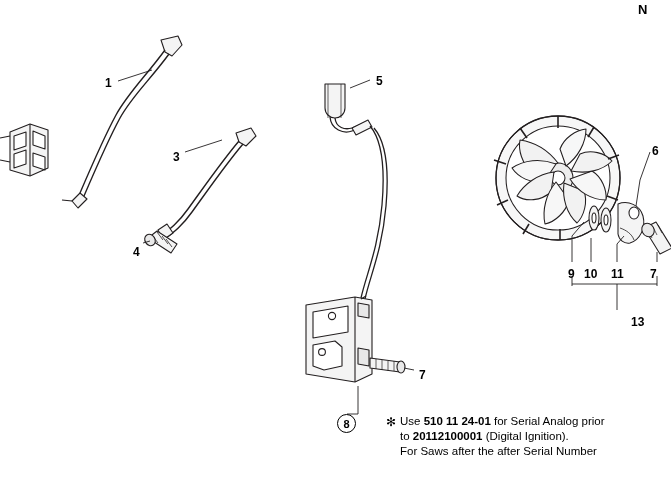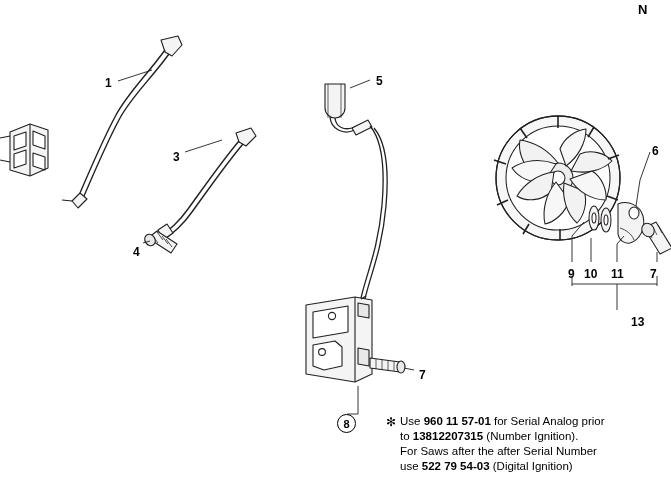--- a/index.html
+++ b/index.html
@@ -221,26 +221,23 @@
   <div class="lbl" style="left:584px; top:268px;">10</div>
   <div class="lbl" style="left:611px; top:268px;">11</div>
   <div class="lbl" style="left:650px; top:268px;">7</div>
   <div class="lbl" style="left:611px; top:316px;margin-left:20px;">13</div>
 
   <div class="circle-num" style="left:337px; top:414px;">8</div>
 
   <div class="note" style="left:400px; top:414px;">
     <span class="star">✻</span>
     <div>
-      <span>Use </span><b>960 11 57-01</b><span> for Serial Analog prior</span>
+      <span>Use </span><b>510 11 24-01</b><span> for Serial Analog prior</span>
     </div>
     <div>
-      <span>to </span><b>13812207315</b><span> (Number Ignition).</span>
+      <span>to </span><b>20112100001</b><span> (Digital Ignition).</span>
     </div>
     <div>
       <span>For Saws after the after Serial Number</span>
     </div>
-    <div>
-      <span>use </span><b>522 79 54-03</b><span> (Digital Ignition)</span>
-    </div>
   </div>
 
 </div>
 
 </body></html>

